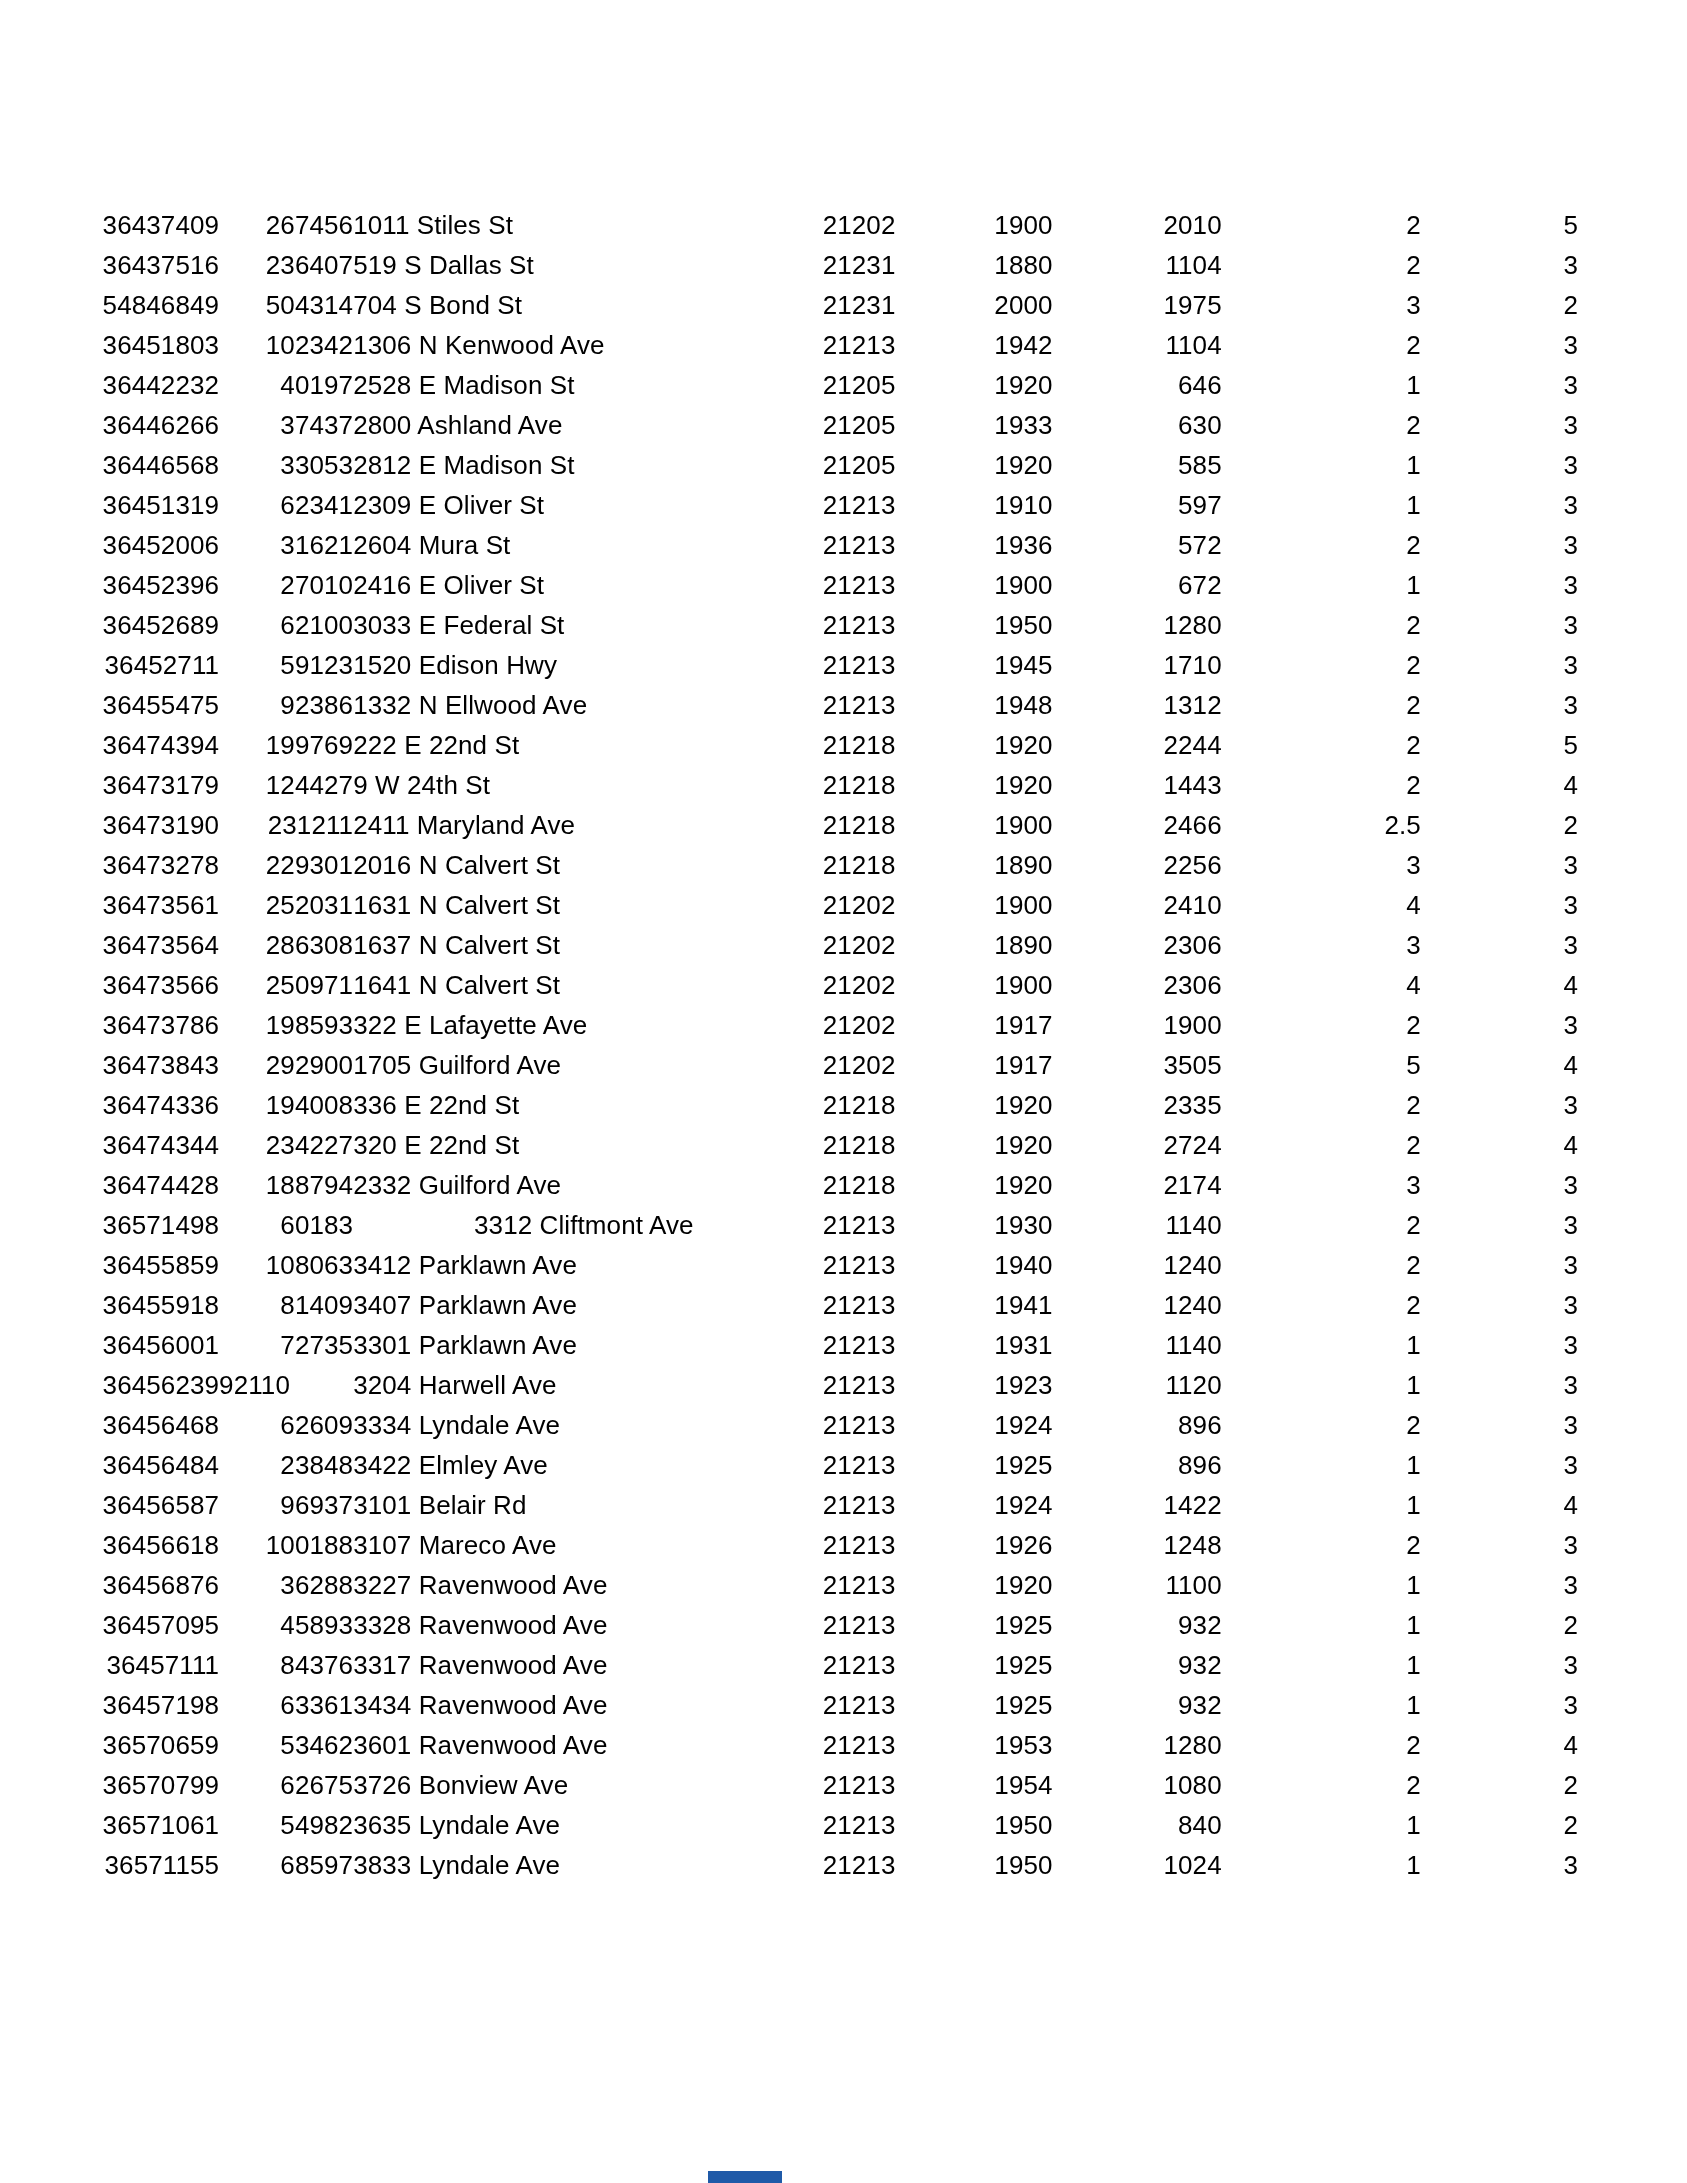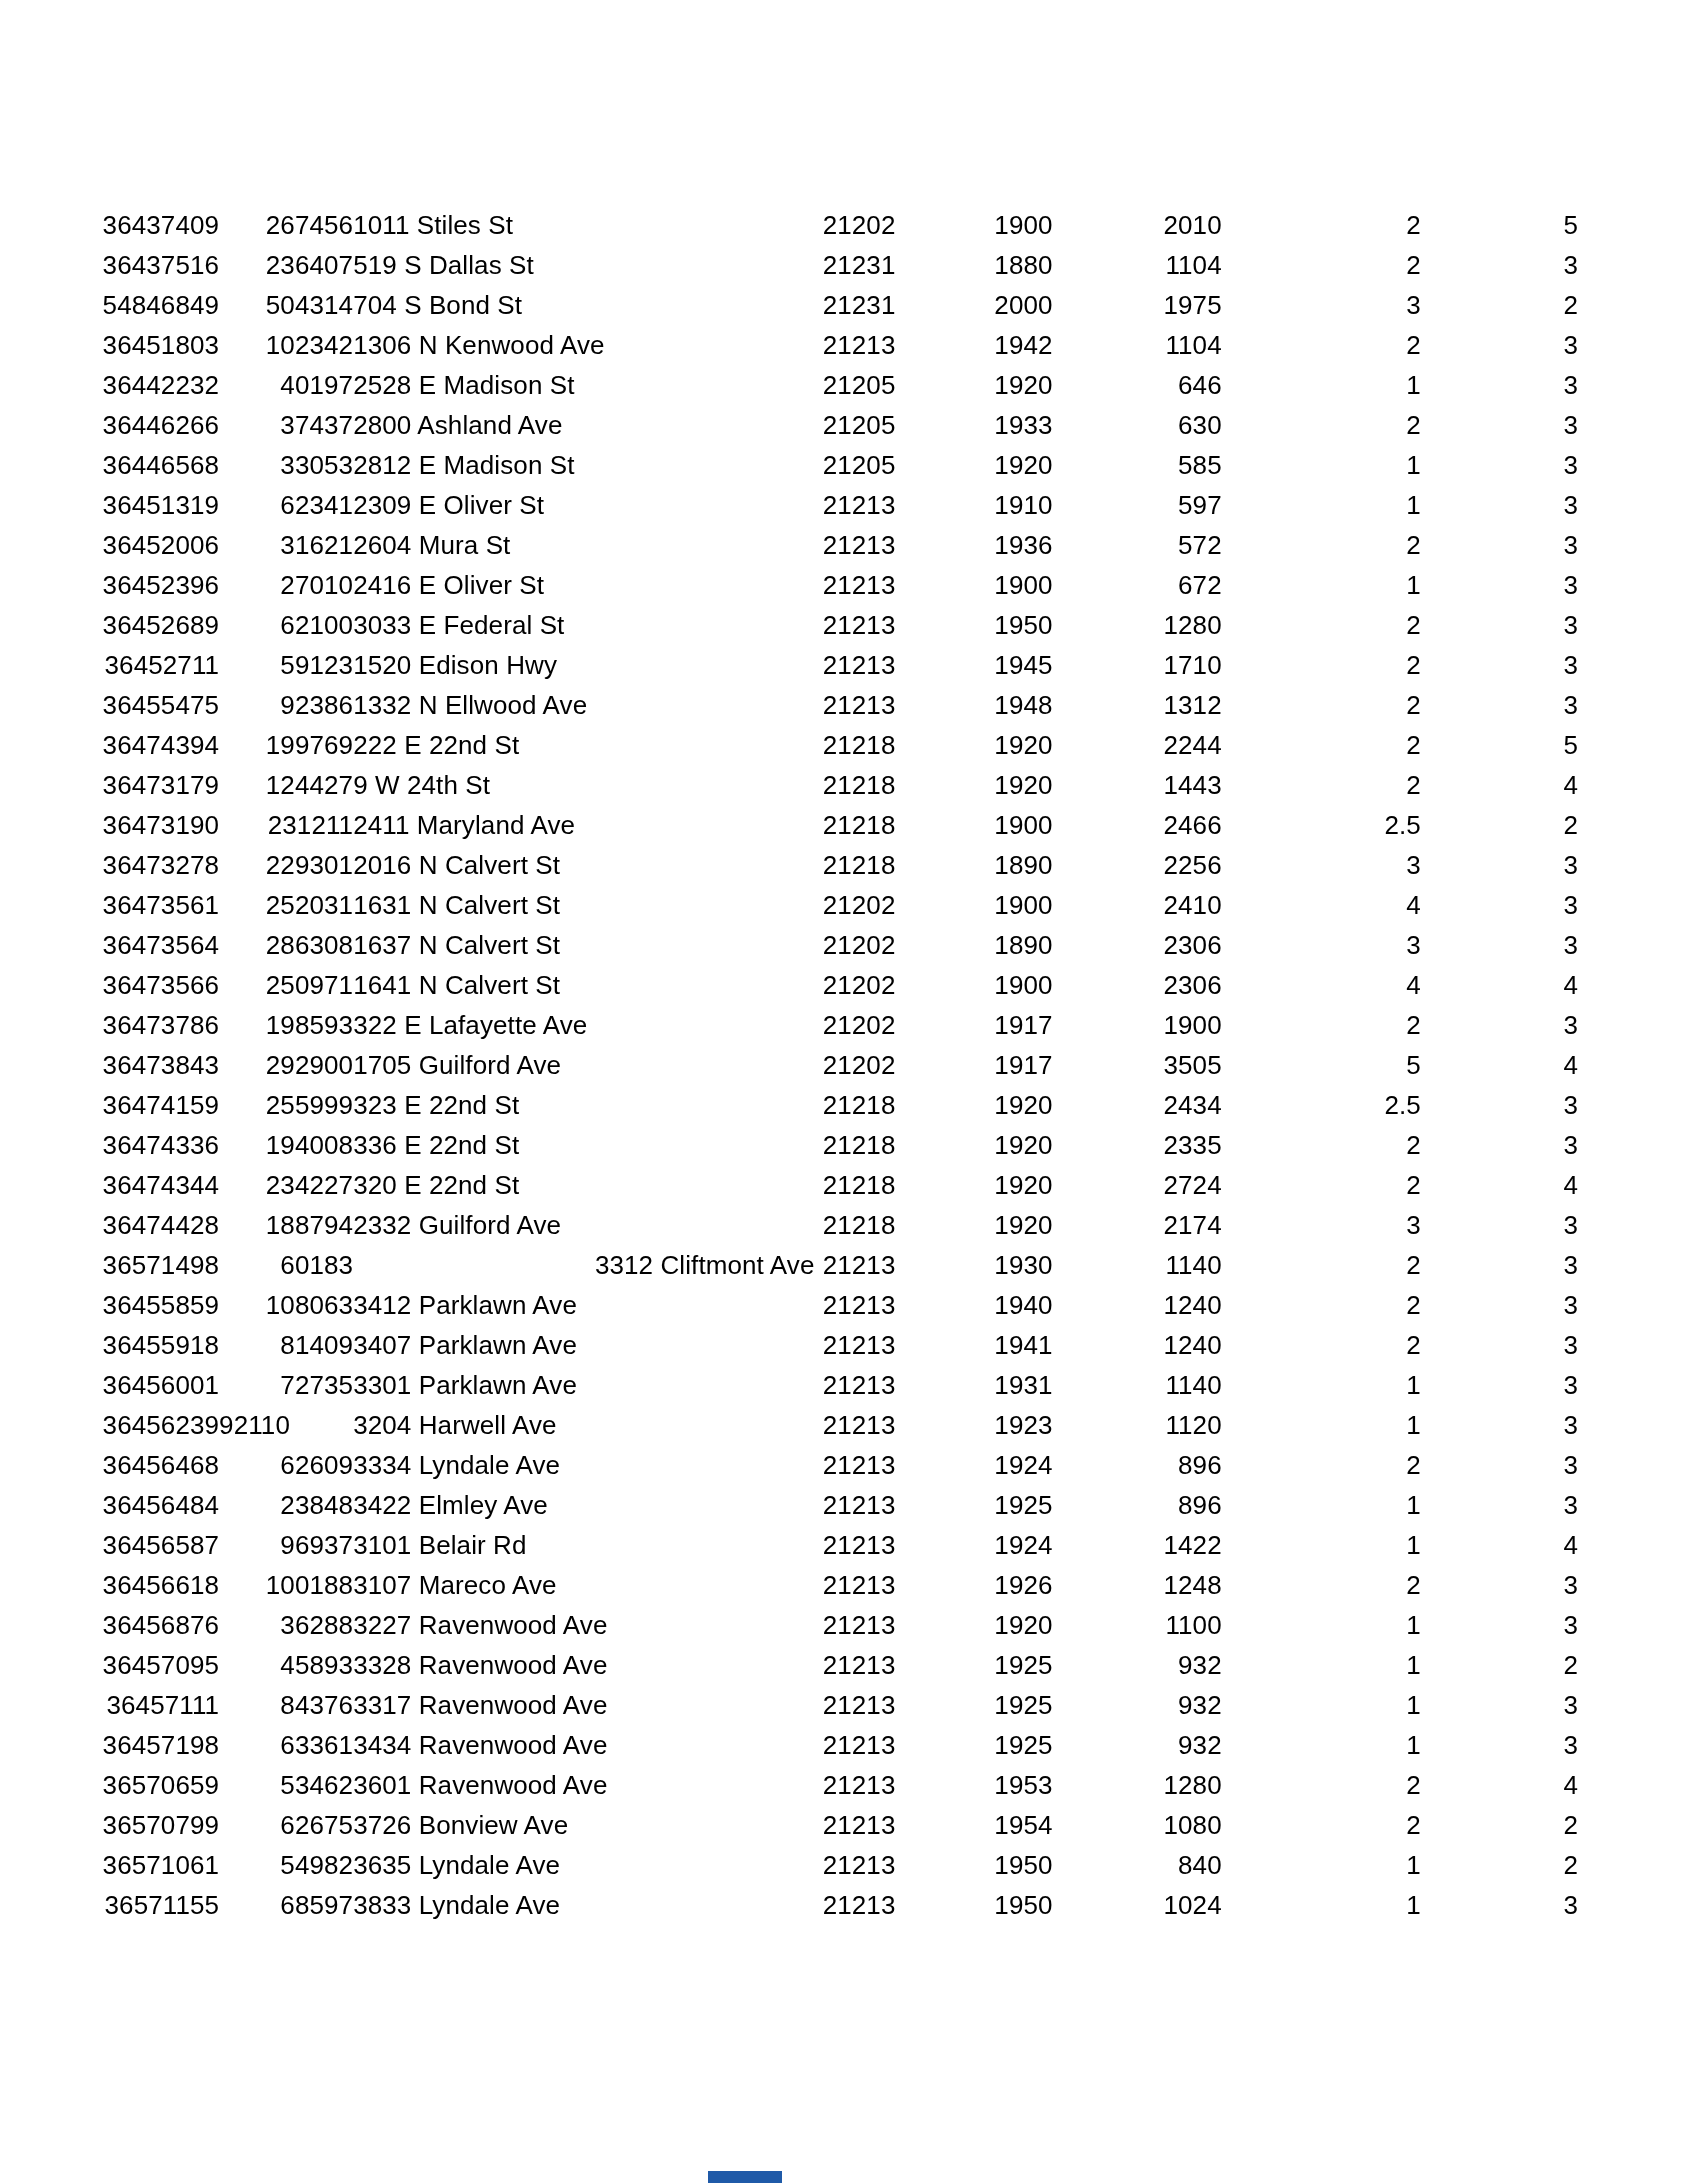--- a/index.html
+++ b/index.html
@@ -286,30 +286,20 @@
           <td class="col-record-id" style="text-align: right;">36473843</td>
           <td class="col-value" style="text-align: right;">292900</td>
           <td class="col-address" style="text-align: left;">1705 Guilford Ave</td>
           <td class="col-zip" style="text-align: right;">21202</td>
           <td class="col-year-built" style="text-align: right;">1917</td>
           <td class="col-sqft" style="text-align: right;">3505</td>
           <td class="col-baths" style="text-align: right;">5</td>
           <td class="col-beds" style="text-align: right;">4</td>
         </tr>
         <tr>
-          <td class="col-record-id" style="text-align: right;">36474159</td>
-          <td class="col-value" style="text-align: right;">255999</td>
-          <td class="col-address" style="text-align: left;">323 E 22nd St</td>
-          <td class="col-zip" style="text-align: right;">21218</td>
-          <td class="col-year-built" style="text-align: right;">1920</td>
-          <td class="col-sqft" style="text-align: right;">2434</td>
-          <td class="col-baths" style="text-align: right;">2.5</td>
-          <td class="col-beds" style="text-align: right;">3</td>
-        </tr>
-        <tr>
           <td class="col-record-id" style="text-align: right;">36474336</td>
           <td class="col-value" style="text-align: right;">194008</td>
           <td class="col-address" style="text-align: left;">336 E 22nd St</td>
           <td class="col-zip" style="text-align: right;">21218</td>
           <td class="col-year-built" style="text-align: right;">1920</td>
           <td class="col-sqft" style="text-align: right;">2335</td>
           <td class="col-baths" style="text-align: right;">2</td>
           <td class="col-beds" style="text-align: right;">3</td>
         </tr>
         <tr>
@@ -328,21 +318,21 @@
           <td class="col-address" style="text-align: left;">2332 Guilford Ave</td>
           <td class="col-zip" style="text-align: right;">21218</td>
           <td class="col-year-built" style="text-align: right;">1920</td>
           <td class="col-sqft" style="text-align: right;">2174</td>
           <td class="col-baths" style="text-align: right;">3</td>
           <td class="col-beds" style="text-align: right;">3</td>
         </tr>
         <tr>
           <td class="col-record-id" style="text-align: right;">36571498</td>
           <td class="col-value" style="text-align: right;">60183</td>
-          <td class="col-address" style="text-align: right;">3312 Cliftmont Ave</td>
+          <td class="col-address" style="text-align: center;">3312 Cliftmont Ave</td>
           <td class="col-zip" style="text-align: right;">21213</td>
           <td class="col-year-built" style="text-align: right;">1930</td>
           <td class="col-sqft" style="text-align: right;">1140</td>
           <td class="col-baths" style="text-align: right;">2</td>
           <td class="col-beds" style="text-align: right;">3</td>
         </tr>
         <tr>
           <td class="col-record-id" style="text-align: right;">36455859</td>
           <td class="col-value" style="text-align: right;">108063</td>
           <td class="col-address" style="text-align: left;">3412 Parklawn Ave</td>

